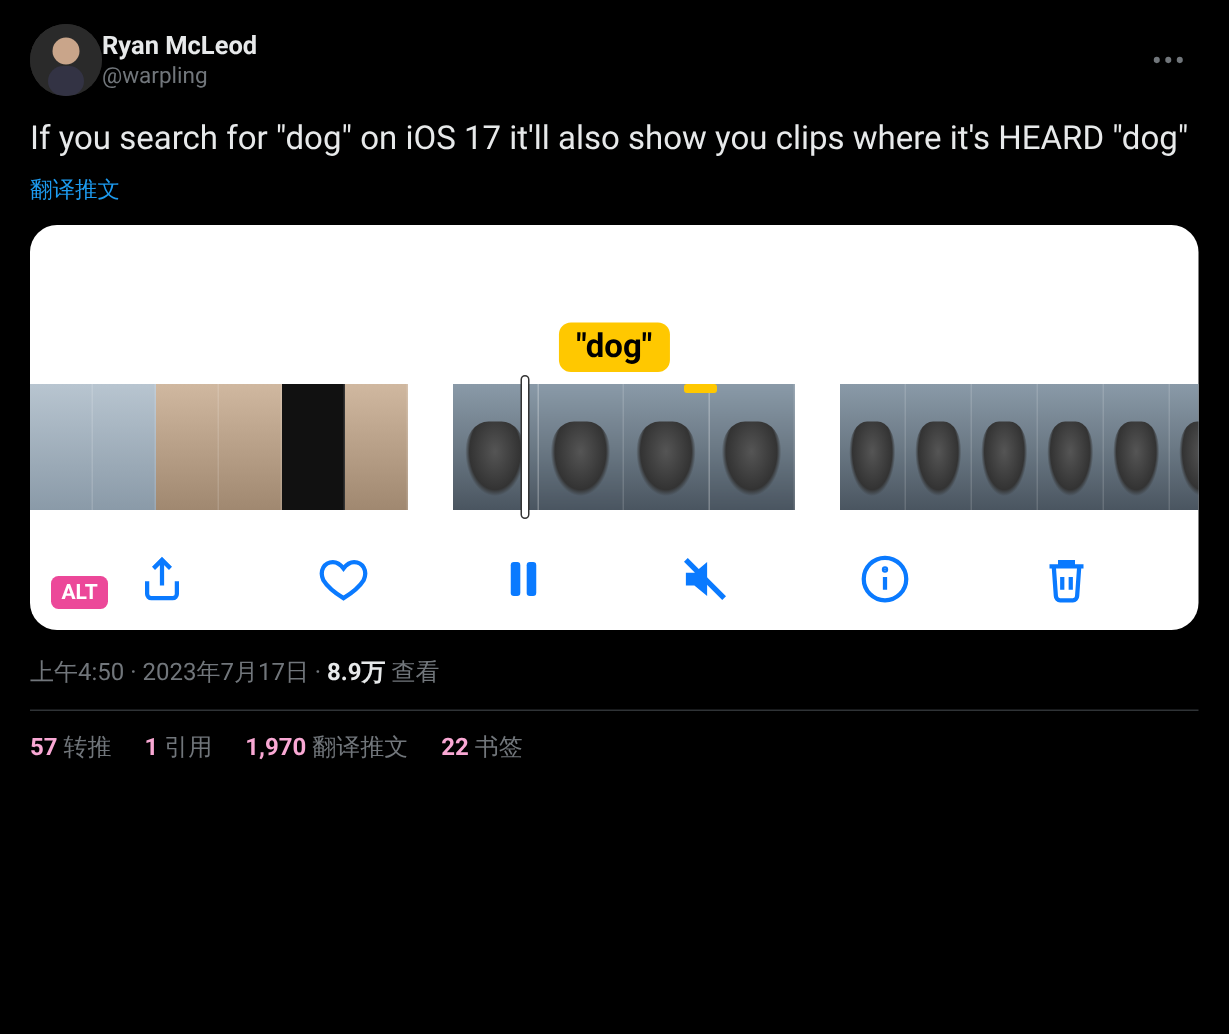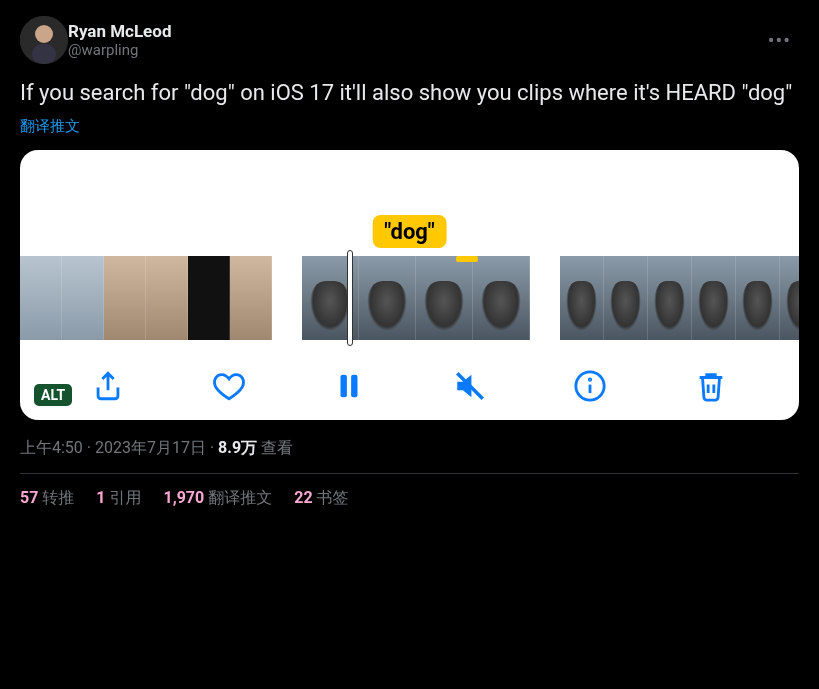--- a/index.html
+++ b/index.html
@@ -150,21 +150,21 @@
     display: flex;
     align-items: center;
     justify-content: center;
   }
   .ctrl-icon svg { width: 34px; height: 34px; stroke: currentColor; fill: none; stroke-width: 2; }
   .ctrl-icon.solid svg { fill: currentColor; stroke: none; }
   .alt-badge {
     position: absolute;
     left: 14px;
     bottom: 14px;
-    background: #14532d;
+    background: #ec4899;
     color: #fff;
     font-weight: 700;
     font-size: 14px;
     padding: 3px 7px;
     border-radius: 5px;
     cursor: pointer;
   }
   .meta-row {
     margin-top: 18px;
     font-size: 16px;

